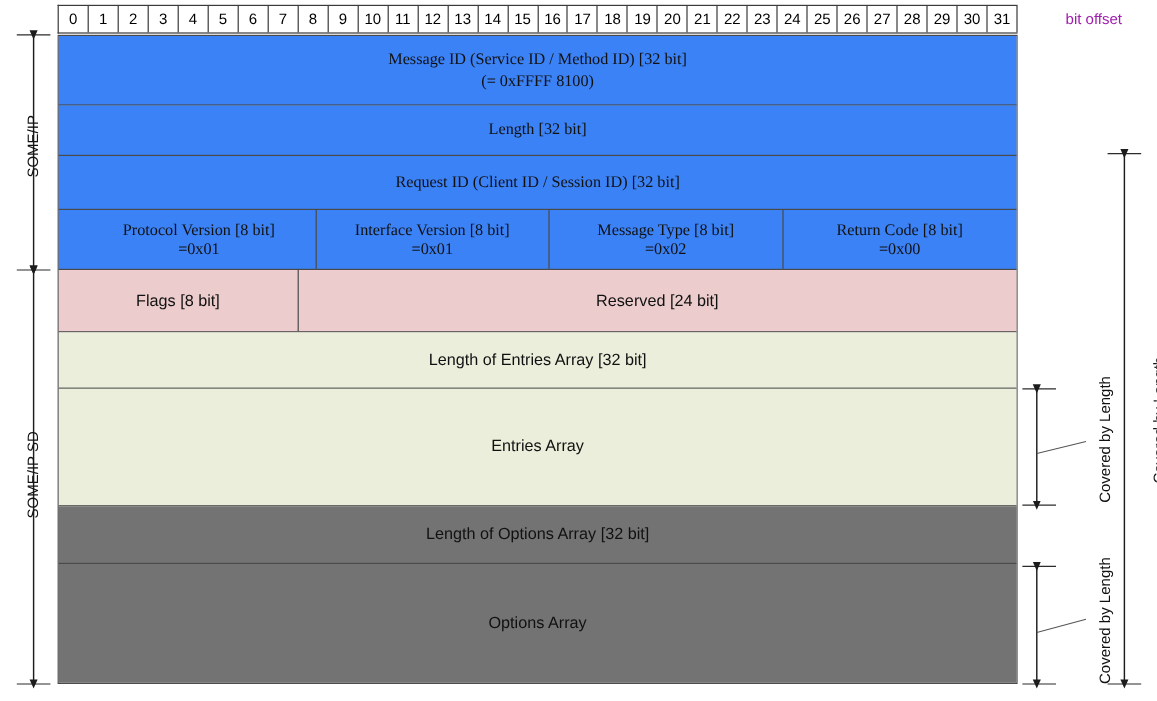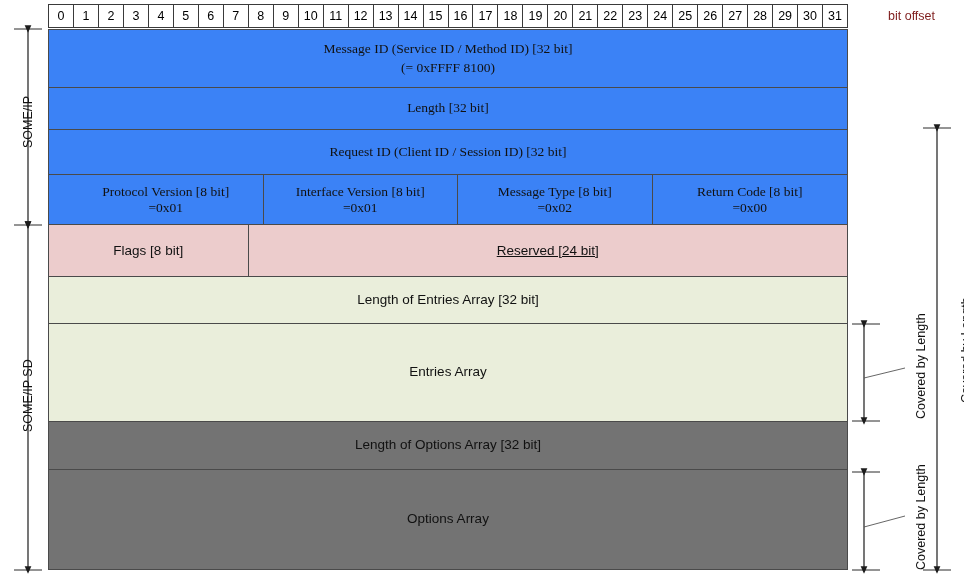--- a/index.html
+++ b/index.html
@@ -8,21 +8,21 @@
 
   .canvas{position:absolute;left:0;top:0;width:964px;height:584px;}
 
   
   .bitheader{position:absolute;left:48px;top:4px;width:800px;height:24px;
              display:flex;box-sizing:border-box;
              border:1px solid #3a3a3a;border-right:none;background:#ffffff;}
   .bitcell{flex:1 1 0;border-right:1px solid #3a3a3a;box-sizing:border-box;
            display:flex;align-items:center;justify-content:center;
            font-size:12.5px;line-height:1;color:#000;}
-  .bitoffset-label{position:absolute;left:888px;top:9px;font-size:12.5px;color:#7f1d1d;white-space:nowrap;}
+  .bitoffset-label{position:absolute;left:888px;top:9px;font-size:12.5px;color:#a21caf;white-space:nowrap;}
 
   
   .packet{position:absolute;left:48px;top:29px;width:800px;height:541px;
           border:1px solid #4a4a4a;box-sizing:border-box;}
   .row{box-sizing:border-box;width:100%;position:relative;
        border-bottom:1px solid #4a4a4a;
        display:flex;align-items:center;justify-content:center;}
   .row:last-child{border-bottom:none;}
   .cell{box-sizing:border-box;height:100%;
         display:flex;flex-direction:column;align-items:center;justify-content:center;
@@ -120,21 +120,21 @@
       <div class="cell" style="width:25%;">
         <div class="t">Return Code [8 bit]</div>
         <div class="t2">=0x00</div>
       </div>
     </div>
 
     <div class="row pink" style="height:52px;">
       <div class="cell" style="width:25%;">
         <div class="t">Flags [8 bit]</div>
       </div>
-      <div class="cell" style="width:75%;text-decoration:underline;">
+      <div class="cell" style="width:75%;">
         <div class="t">Reserved [24 bit]</div>
       </div>
     </div>
 
     <div class="row green" style="height:47px;">
       <div class="ctr">
         <div class="t">Length of Entries Array  [32 bit]</div>
       </div>
     </div>
 

